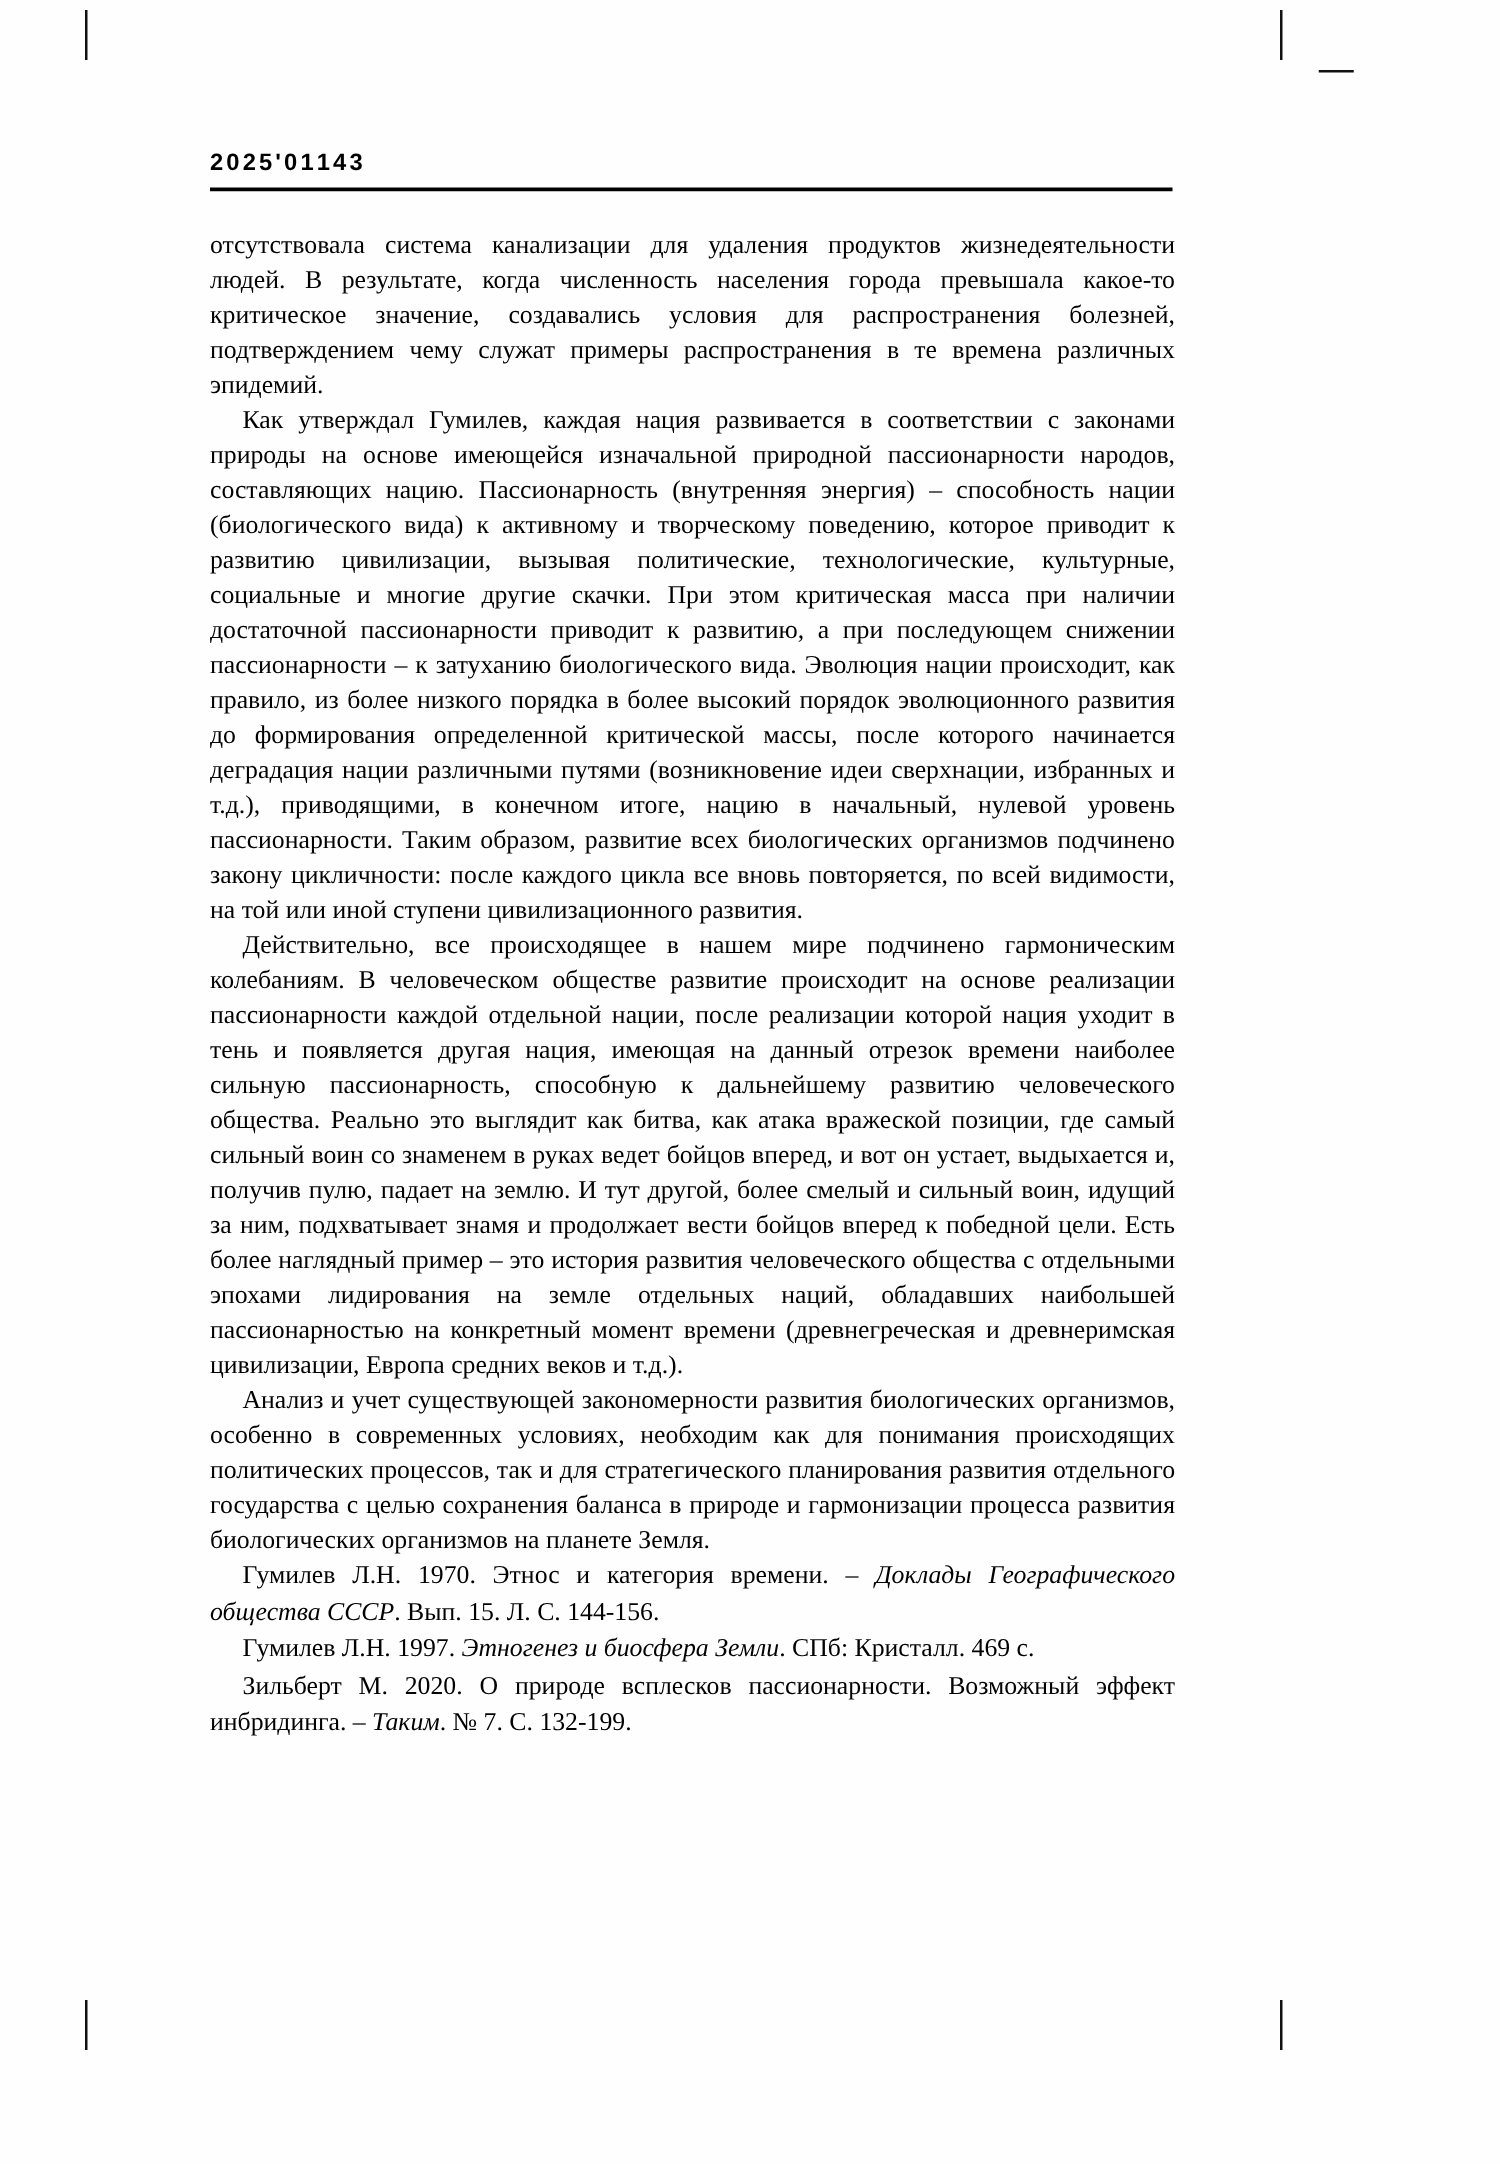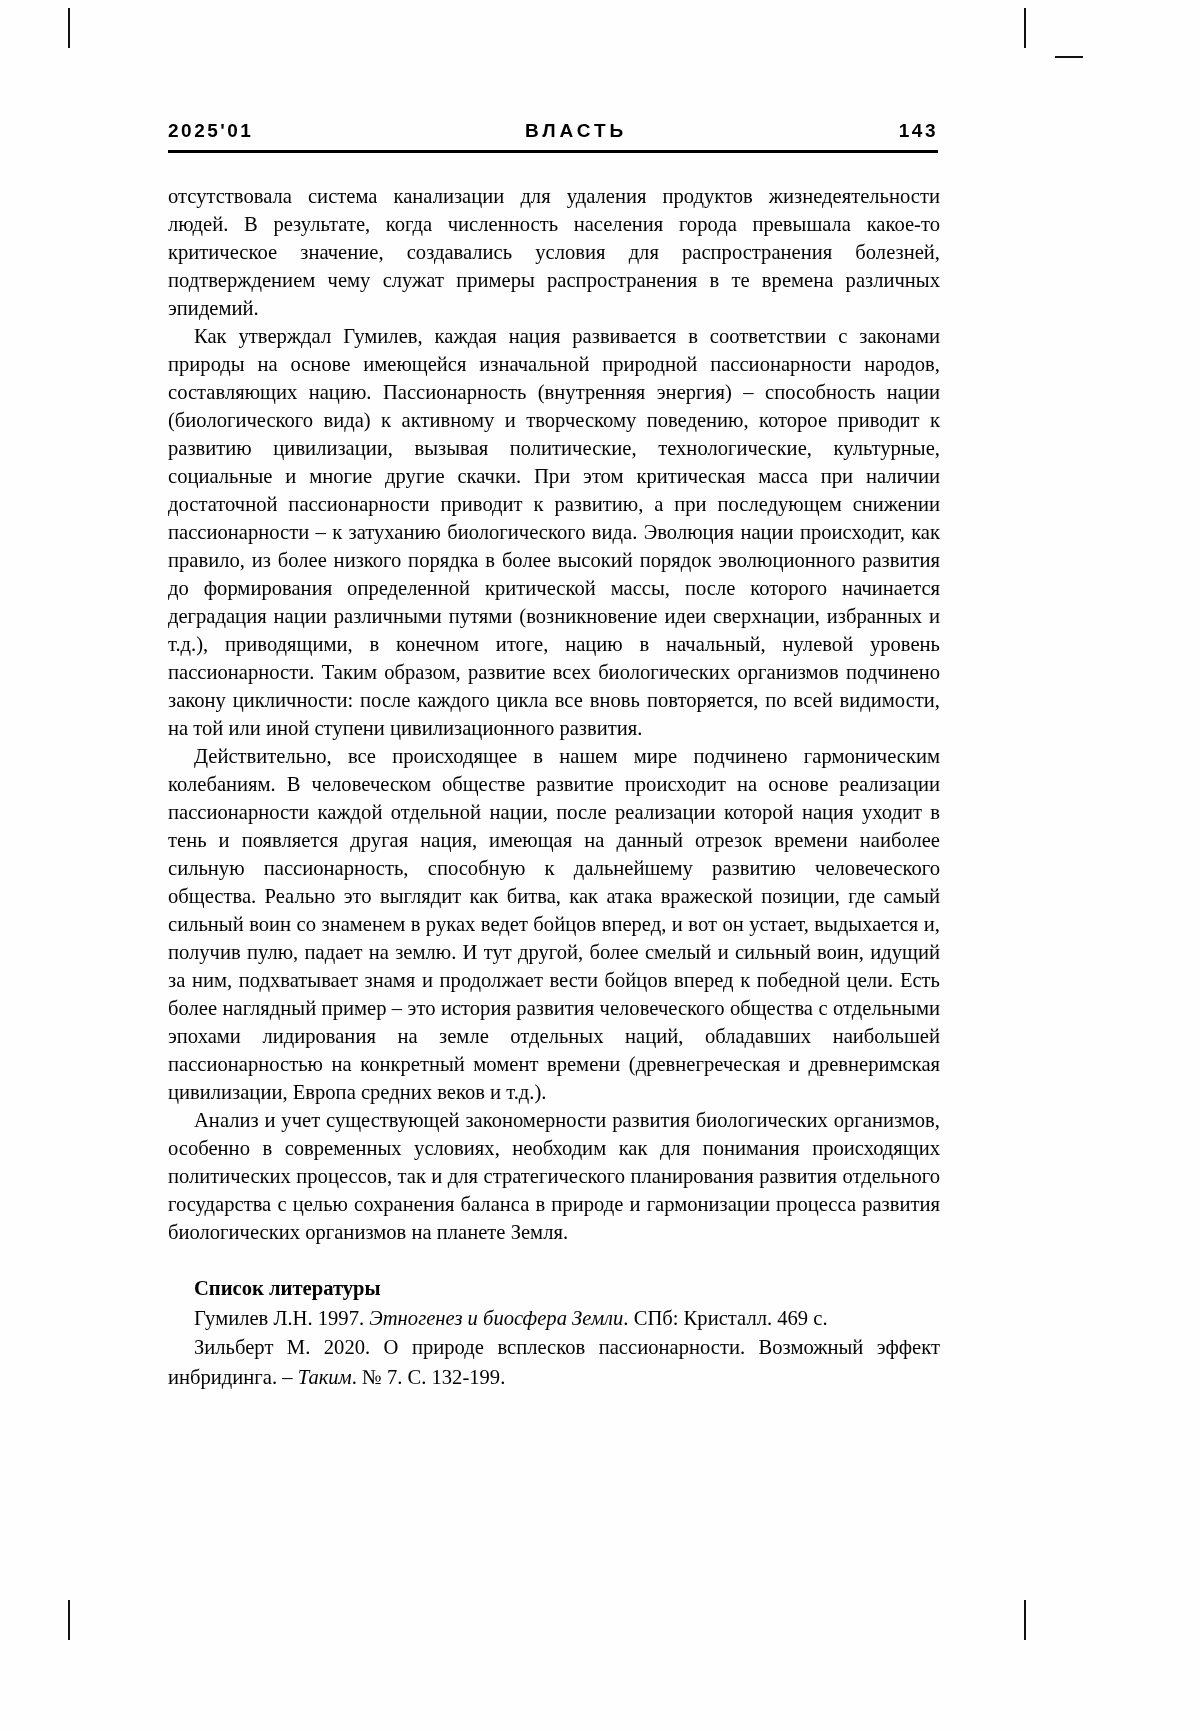--- a/index.html
+++ b/index.html
@@ -103,33 +103,34 @@
 <div class="page">
 
   <div class="crop crop-tl-v"></div>
   <div class="crop crop-tr-v"></div>
   <div class="crop crop-bl-v"></div>
   <div class="crop crop-br-v"></div>
   <div class="crop crop-r-h"></div>
 
   <div class="header">
     <span class="issue">2025'01</span>
-    <span class="journal">ВЛАСТЬ</span>
     <span class="pageno">143</span>
   </div>
   <div class="header-rule"></div>
 
   <div class="content">
     <p class="body-par no-indent">отсутствовала система канализации для удаления продуктов жизнедеятельности людей. В результате, когда численность населения города превышала какое-то критическое значение, создавались условия для распространения болезней, подтверждением чему служат примеры распространения в те времена различных эпидемий.</p>
     <p class="body-par">Как утверждал Гумилев, каждая нация развивается в соответствии с законами природы на основе имеющейся изначальной природной пассионарности народов, составляющих нацию. Пассионарность (внутренняя энергия) – способность нации (биологического вида) к активному и творческому поведению, которое приводит к развитию цивилизации, вызывая политические, технологические, культурные, социальные и многие другие скачки. При этом критическая масса при наличии достаточной пассионарности приводит к развитию, а при последующем снижении пассионарности – к затуханию биологического вида. Эволюция нации происходит, как правило, из более низкого порядка в более высокий порядок эволюционного развития до формирования определенной критической массы, после которого начинается деградация нации различными путями (возникновение идеи сверхнации, избранных и т.д.), приводящими, в конечном итоге, нацию в начальный, нулевой уровень пассионарности. Таким образом, развитие всех биологических организмов подчинено закону цикличности: после каждого цикла все вновь повторяется, по всей видимости, на той или иной ступени цивилизационного развития.</p>
     <p class="body-par">Действительно, все происходящее в нашем мире подчинено гармоническим колебаниям. В человеческом обществе развитие происходит на основе реализации пассионарности каждой отдельной нации, после реализации которой нация уходит в тень и появляется другая нация, имеющая на данный отрезок времени наиболее сильную пассионарность, способную к дальнейшему развитию человеческого общества. Реально это выглядит как битва, как атака вражеской позиции, где самый сильный воин со знаменем в руках ведет бойцов вперед, и вот он устает, выдыхается и, получив пулю, падает на землю. И тут другой, более смелый и сильный воин, идущий за ним, подхватывает знамя и продолжает вести бойцов вперед к победной цели. Есть более наглядный пример – это история развития человеческого общества с отдельными эпохами лидирования на земле отдельных наций, обладавших наибольшей пассионарностью на конкретный момент времени (древнегреческая и древнеримская цивилизации, Европа средних веков и т.д.).</p>
     <p class="body-par">Анализ и учет существующей закономерности развития биологических организмов, особенно в современных условиях, необходим как для понимания происходящих политических процессов, так и для стратегического планирования развития отдельного государства с целью сохранения баланса в природе и гармонизации процесса развития биологических организмов на планете Земля.</p>
 
-    <p class="refs-title">Список литературы</p>
 
+    <p class="ref-par">
+      <span>Гумилев Л.Н. 1970. Этнос и категория времени. – </span><span class="it">Доклады Географического общества СССР</span><span>. Вып. 15. Л. С. 144-156.</span>
+    </p>
     <p class="ref-par">
       <span>Гумилев Л.Н. 1997. </span><span class="it">Этногенез и биосфера Земли</span><span>. СПб: Кристалл. 469 с.</span>
     </p>
     <p class="ref-par">
       <span>Зильберт М. 2020. О природе всплесков пассионарности. Возможный эффект инбридинга. – </span><span class="it">Таким</span><span>. № 7. С. 132-199.</span>
     </p>
   </div>
 
 </div>
 

